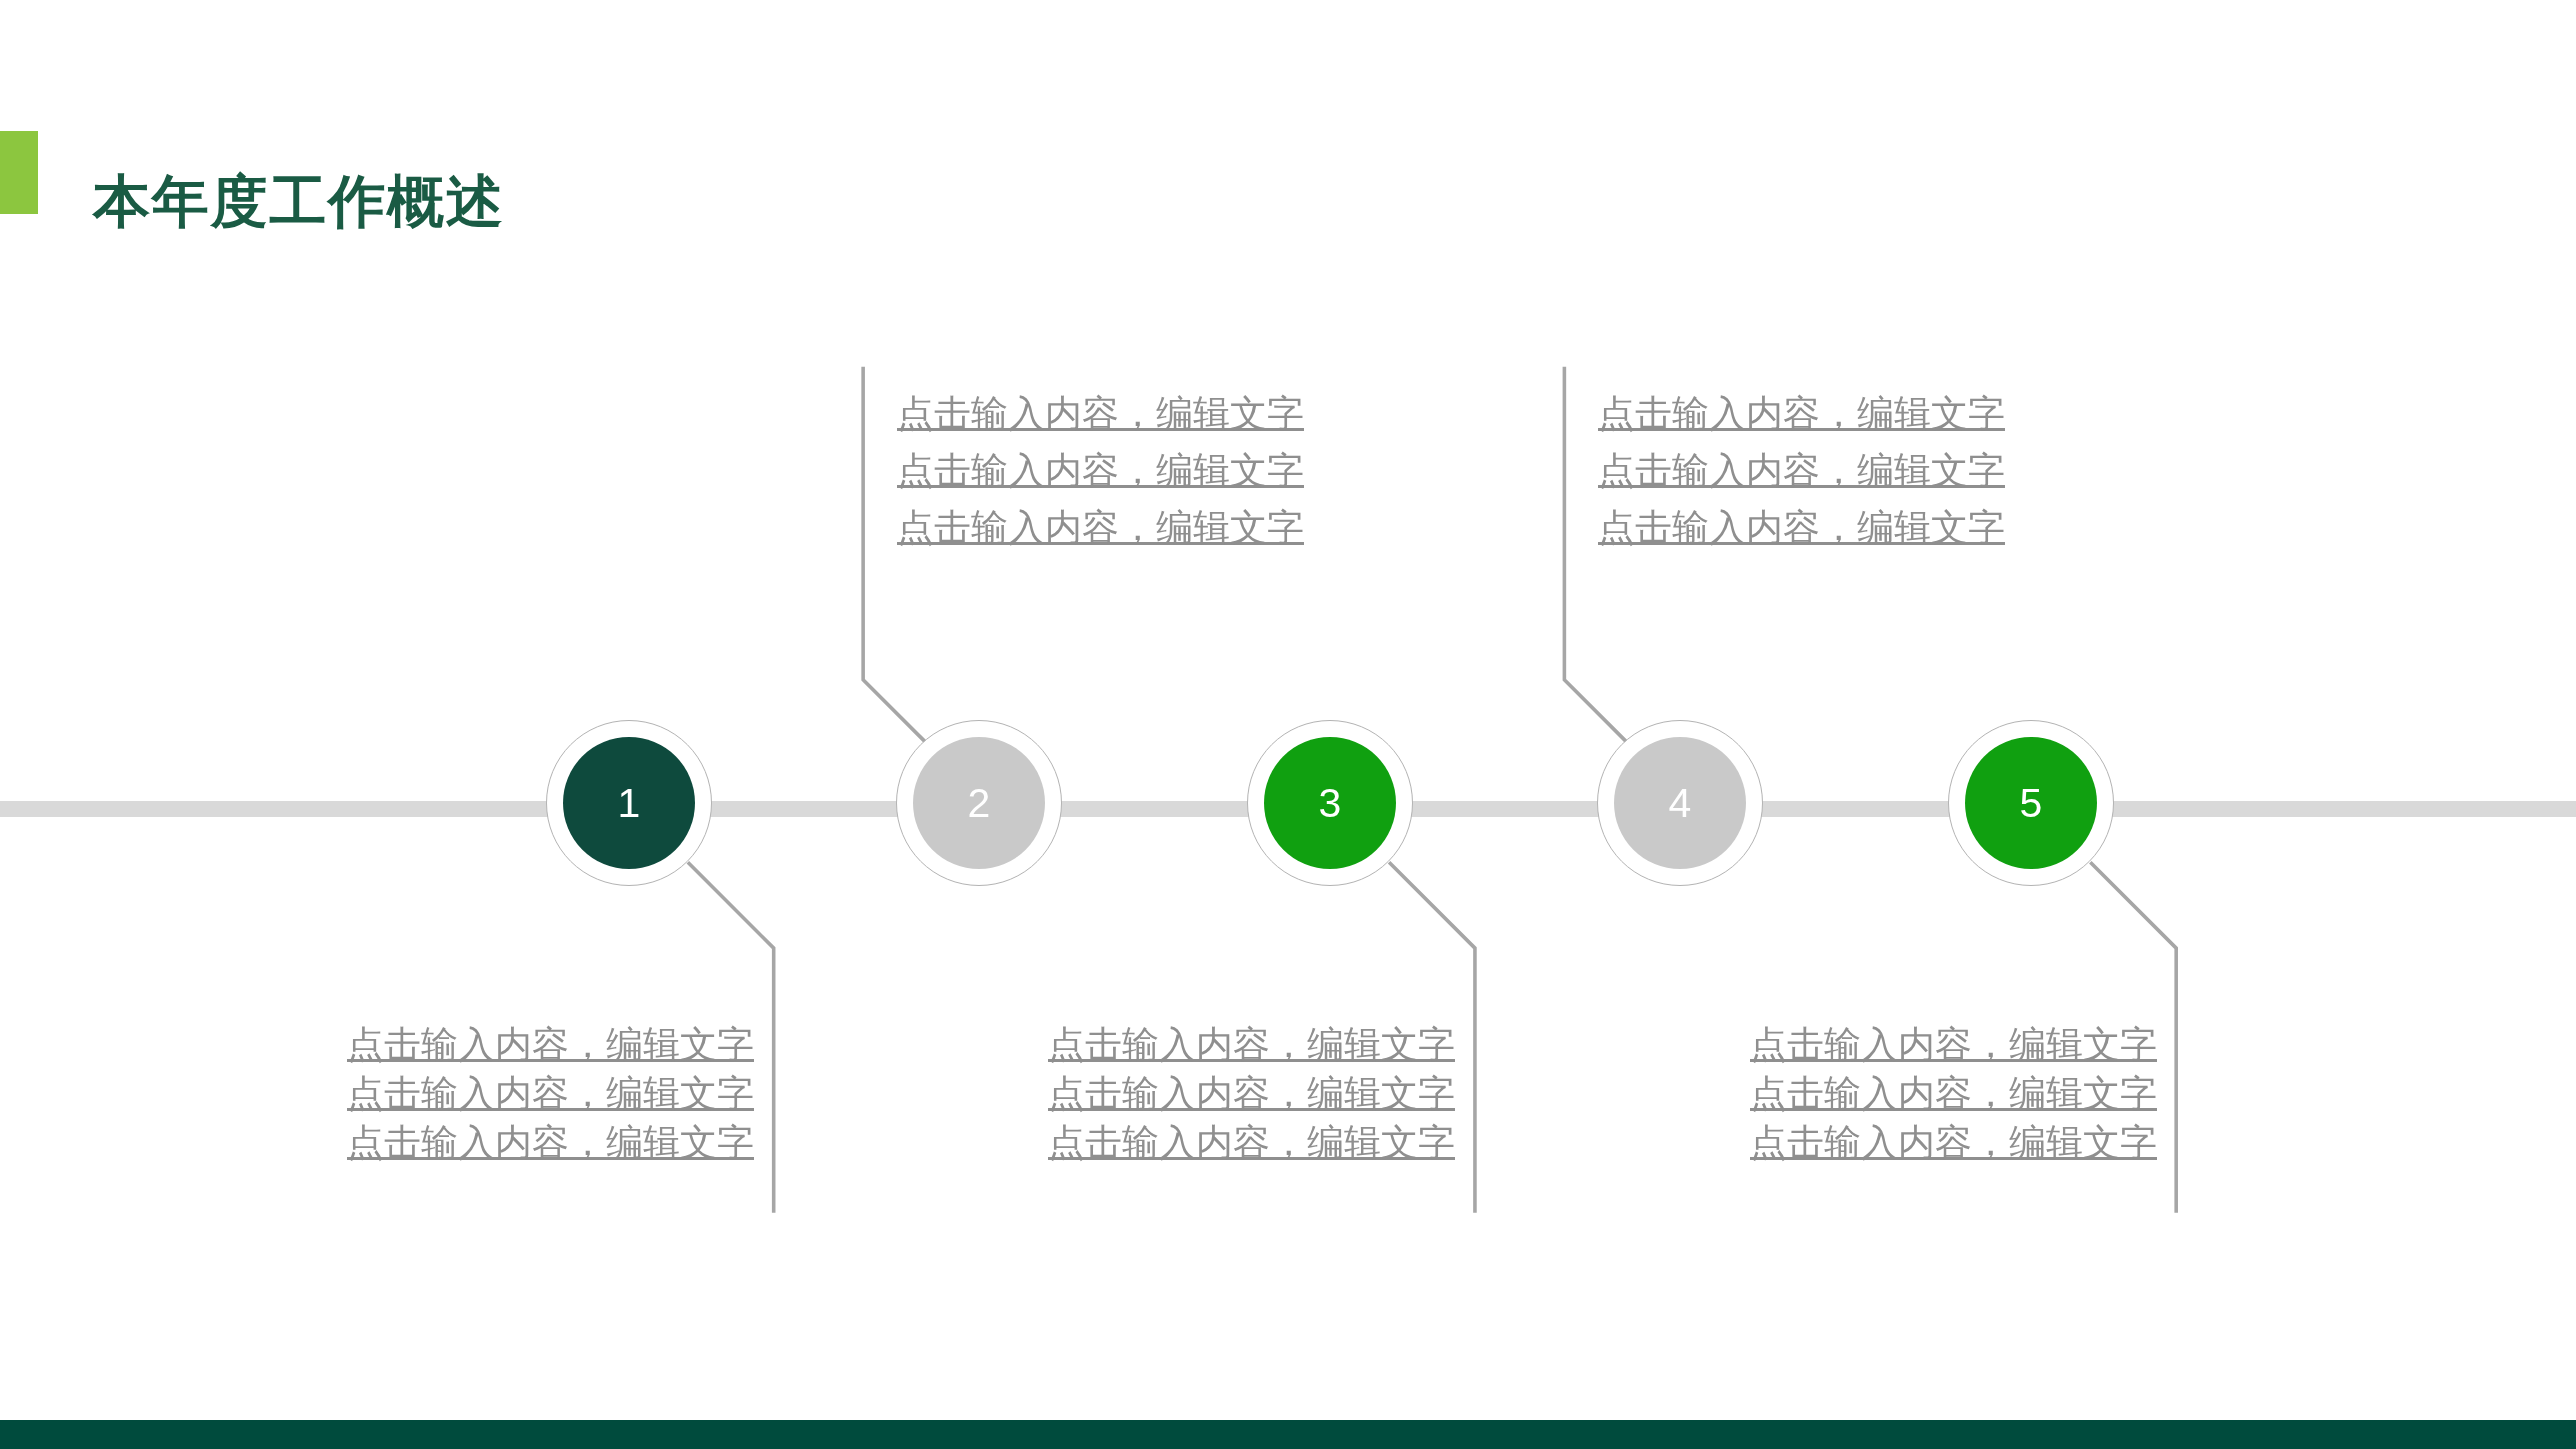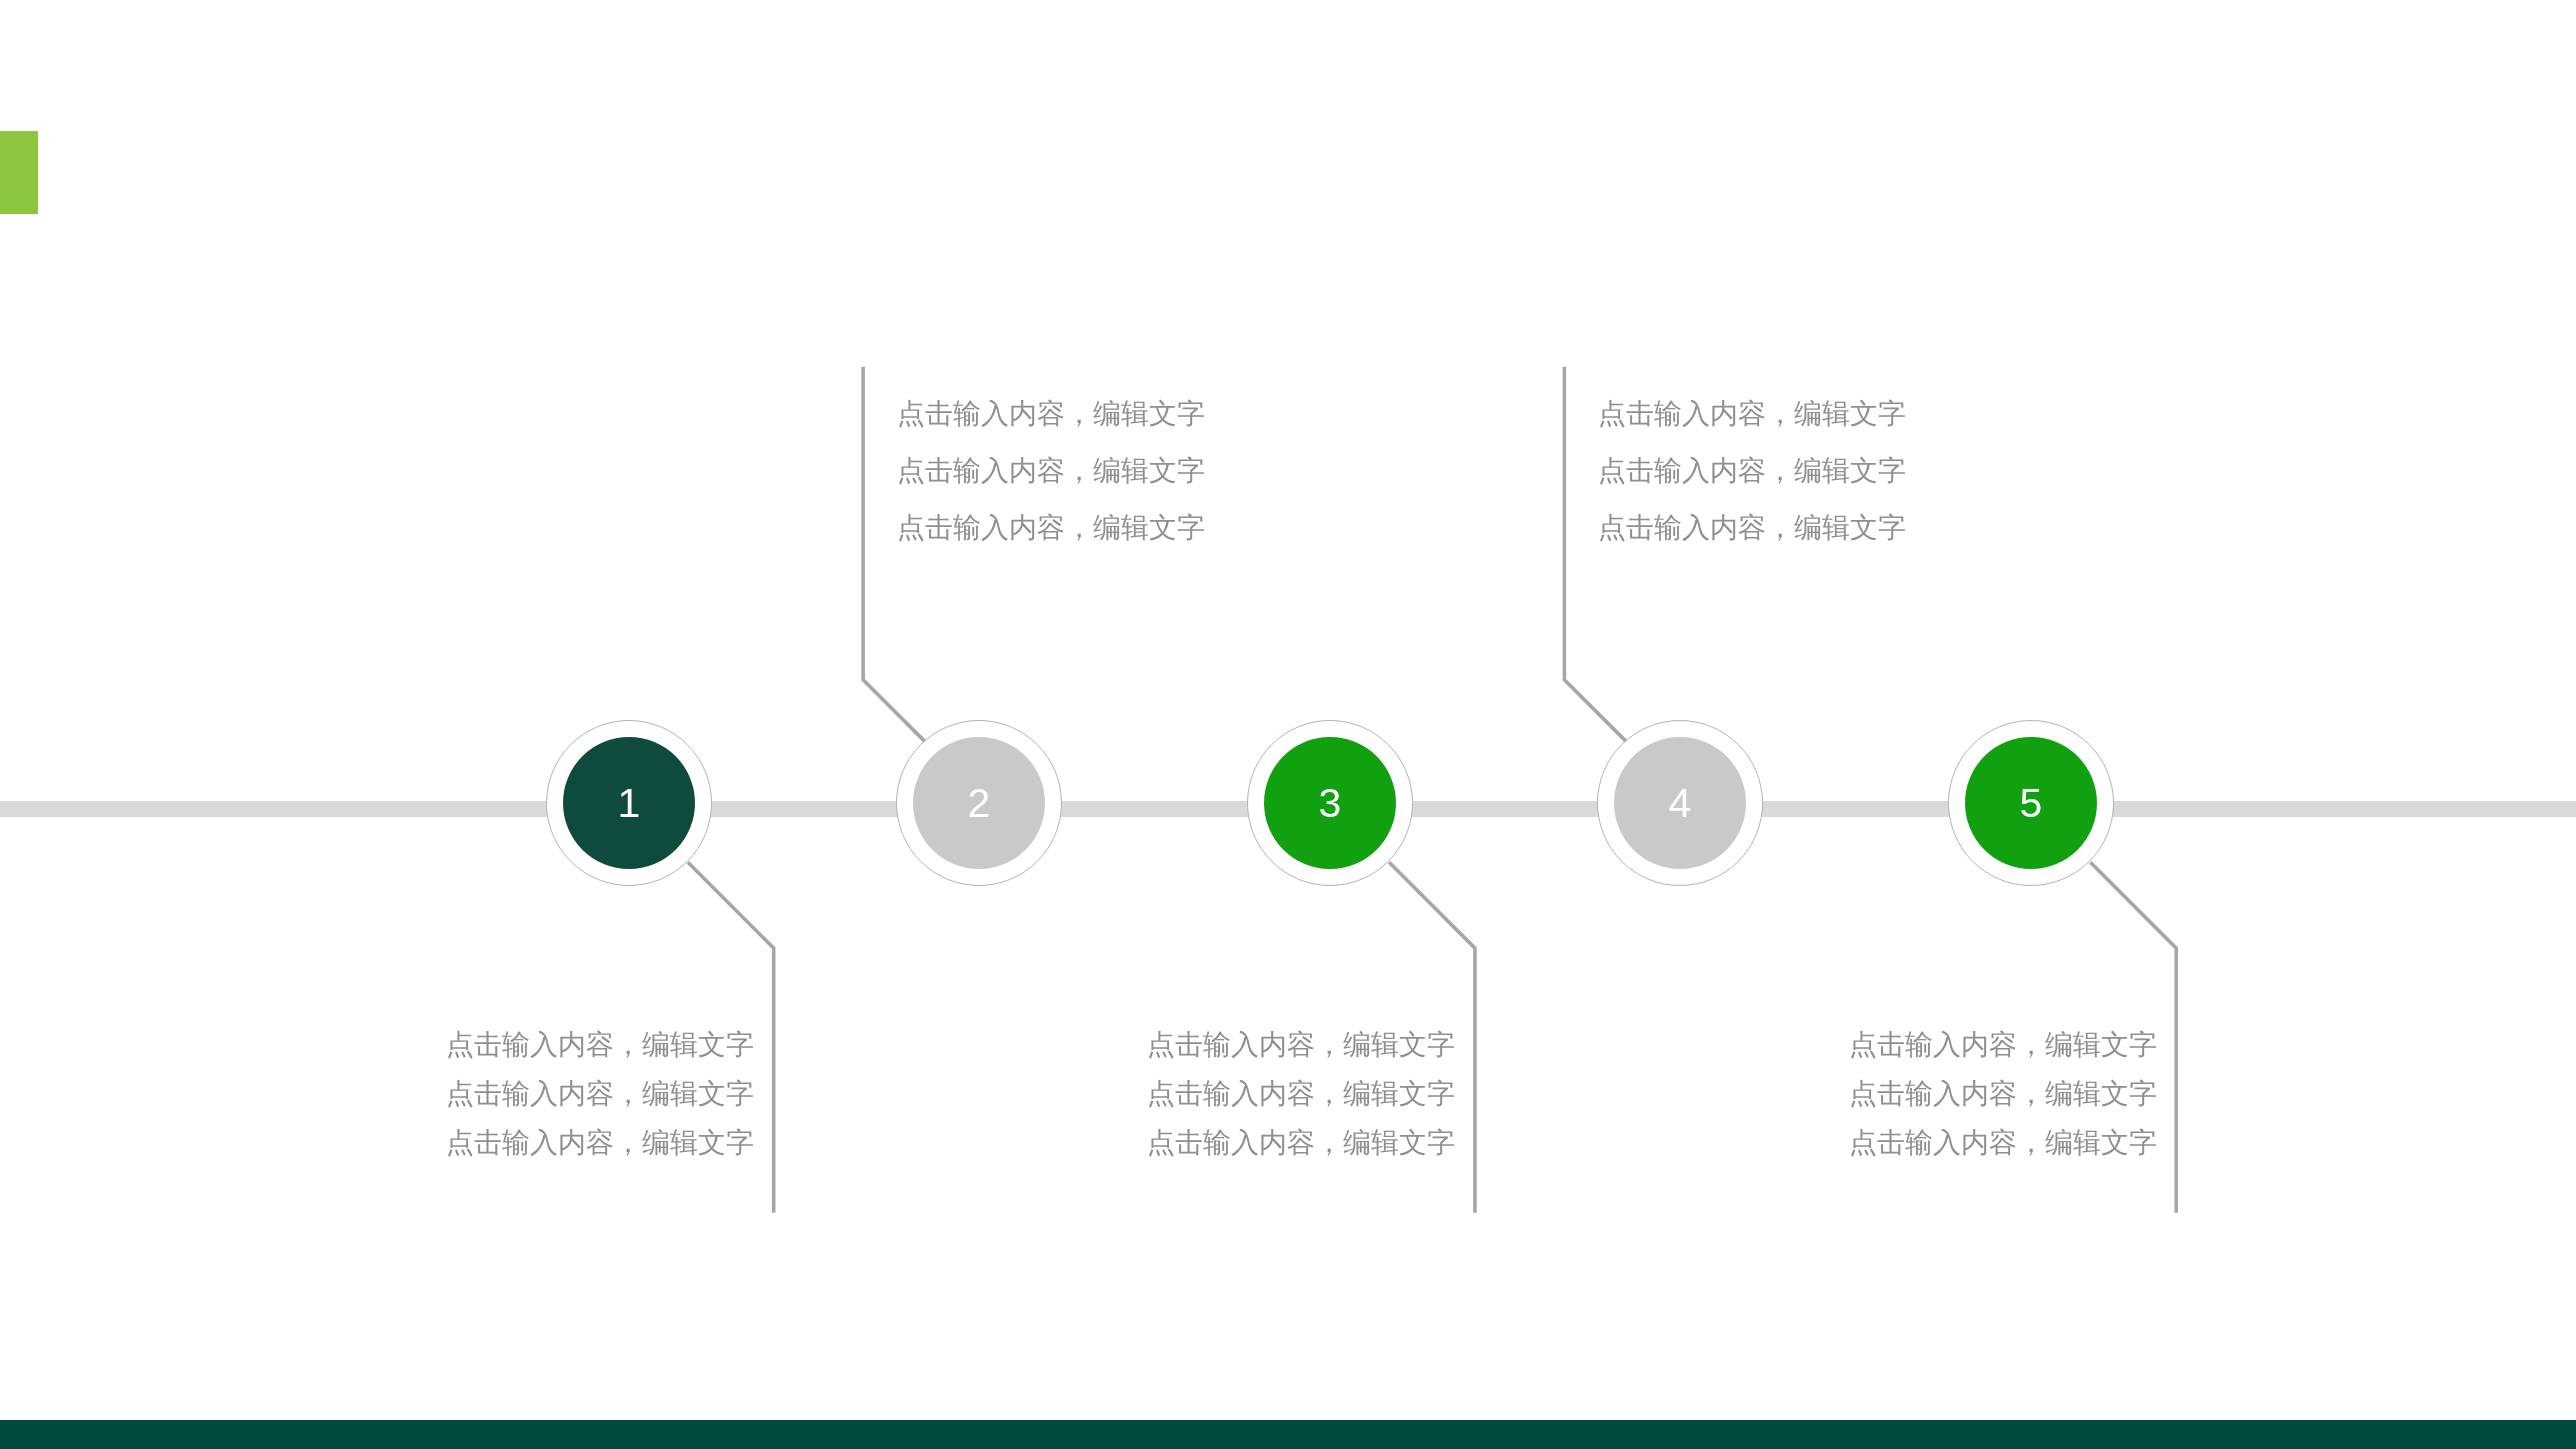--- a/index.html
+++ b/index.html
@@ -86,22 +86,23 @@
   .step-4 { left: 1597px; }
   .step-5 { left: 1948px; }
   .inner-dark     { background: #0E4A3D; }
   .inner-inactive { background: #C9C9C9; }
   .inner-active   { background: #10A010; }
 
   
   .callout-text {
     position: absolute;
     color: #8F8F8F;
-    font-size: 28px;
+    font-size: 37px;
     white-space: nowrap;
+    text-decoration: underline;
   }
   .callout-top {
     top: 385px;
     line-height: 57px;
     text-align: left;
   }
   .callout-bottom {
     top: 1020px;
     line-height: 49px;
     text-align: right;
@@ -121,20 +122,21 @@
     height: 29px;
     background: #004B3D;
   }
 </style>
 </head>
 <body>
 
 <div class="slide">
 
   <div class="accent-bar"></div>
+  <h1 class="slide-title">本年度工作概述</h1>
 
   <div class="timeline-bar"></div>
 
   <svg class="connector-svg" viewBox="0 0 2880 1620" xmlns="http://www.w3.org/2000/svg">
     <polyline points="965,410 965,760 1035,830" fill="none" stroke="#A6A6A6" stroke-width="4"></polyline>
     <polyline points="1749,410 1749,760 1819,830" fill="none" stroke="#A6A6A6" stroke-width="4"></polyline>
     <polyline points="769,964 865,1060 865,1356" fill="none" stroke="#A6A6A6" stroke-width="4"></polyline>
     <polyline points="1553,964 1649,1060 1649,1356" fill="none" stroke="#A6A6A6" stroke-width="4"></polyline>
     <polyline points="2337,964 2433,1060 2433,1356" fill="none" stroke="#A6A6A6" stroke-width="4"></polyline>
   </svg>

